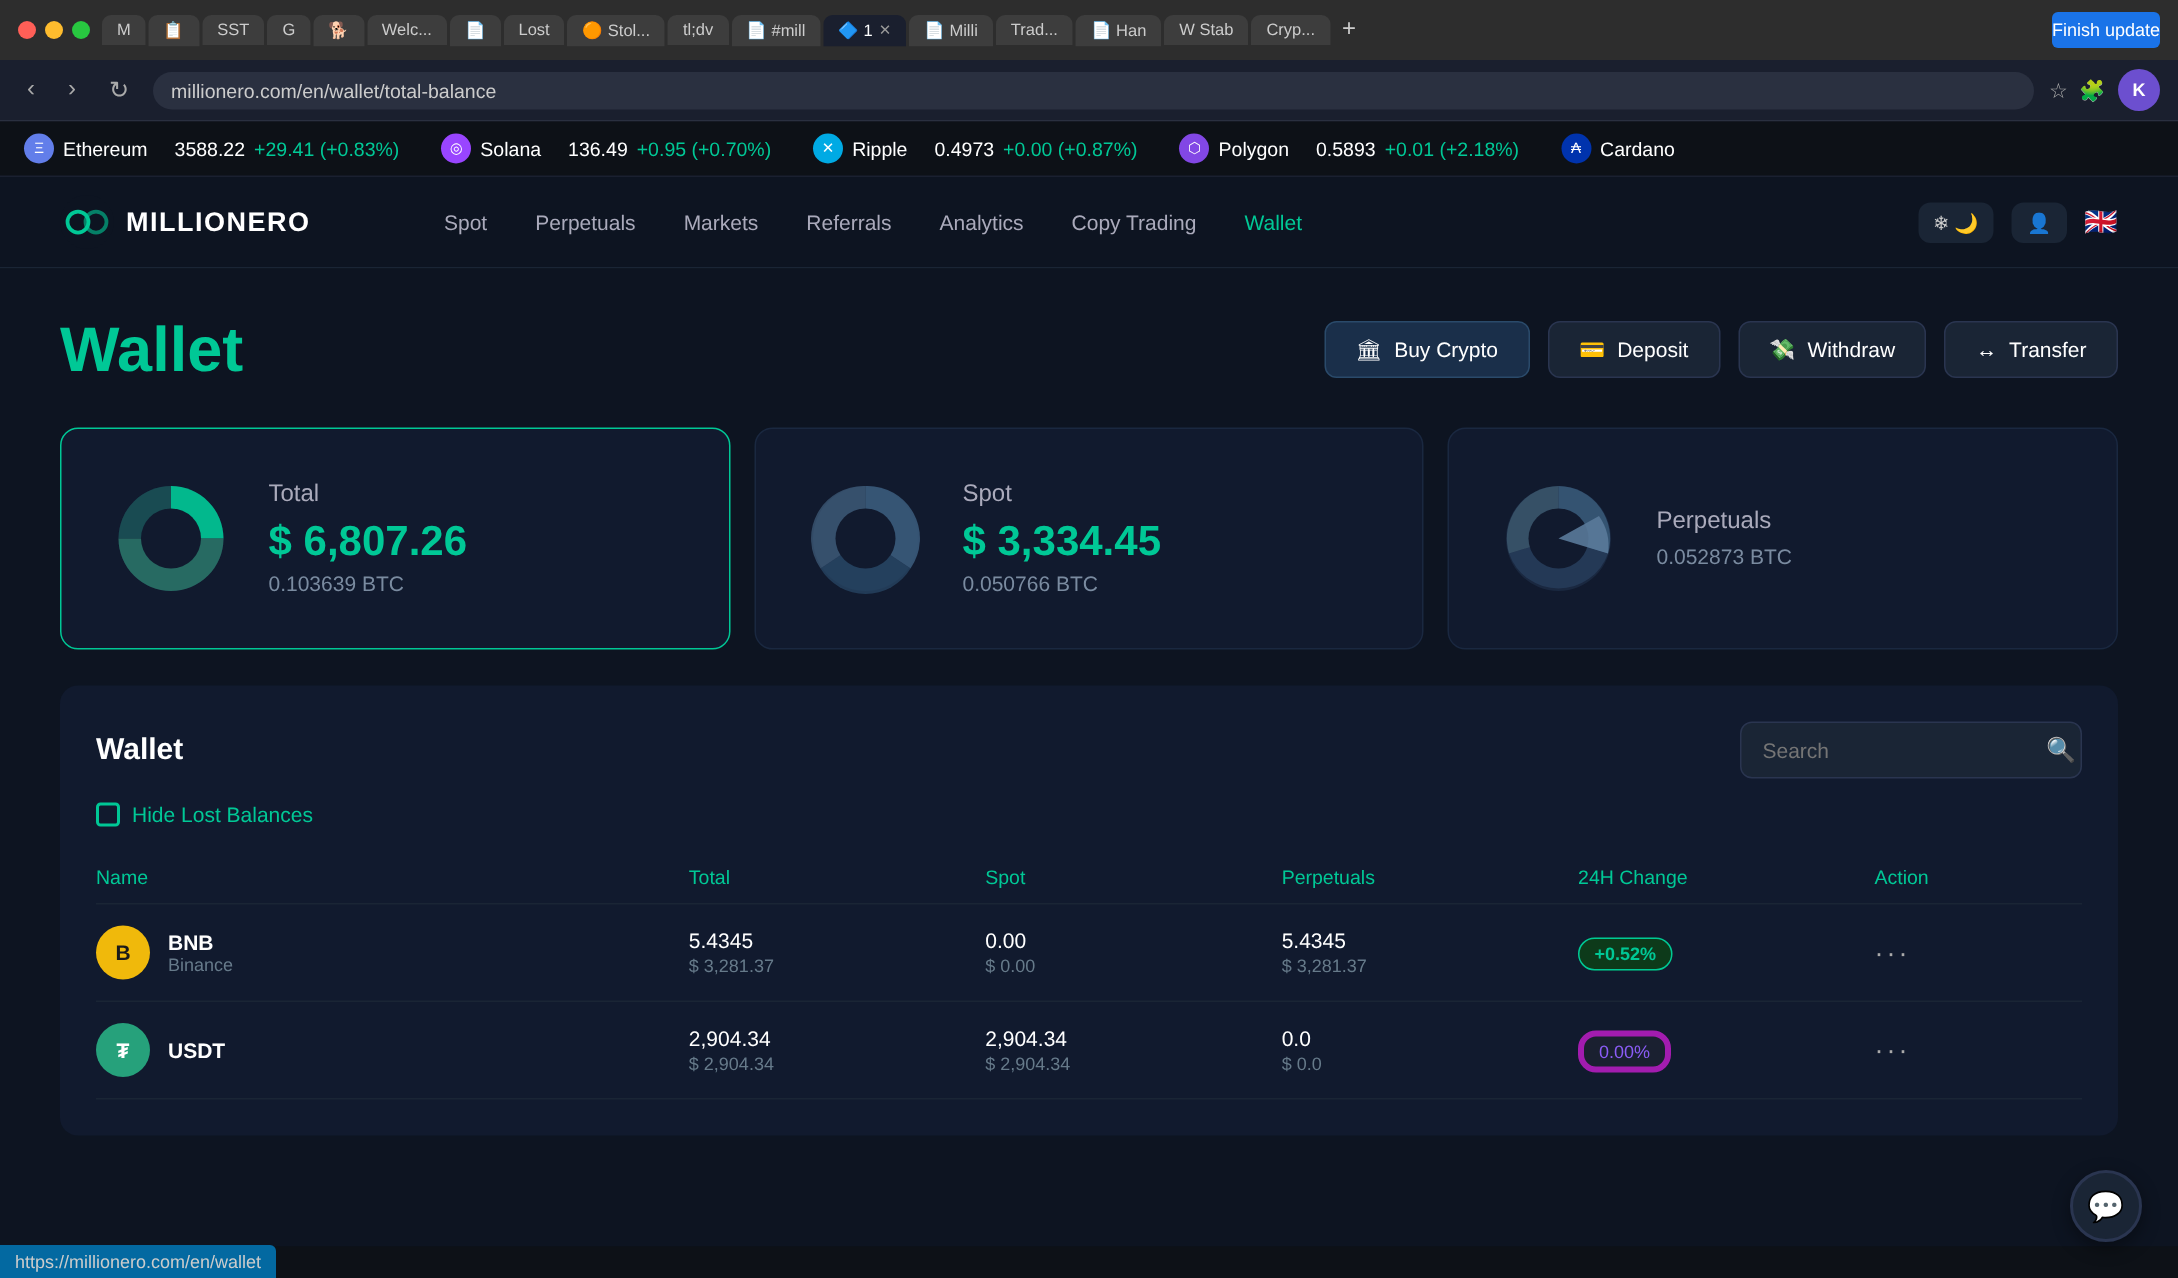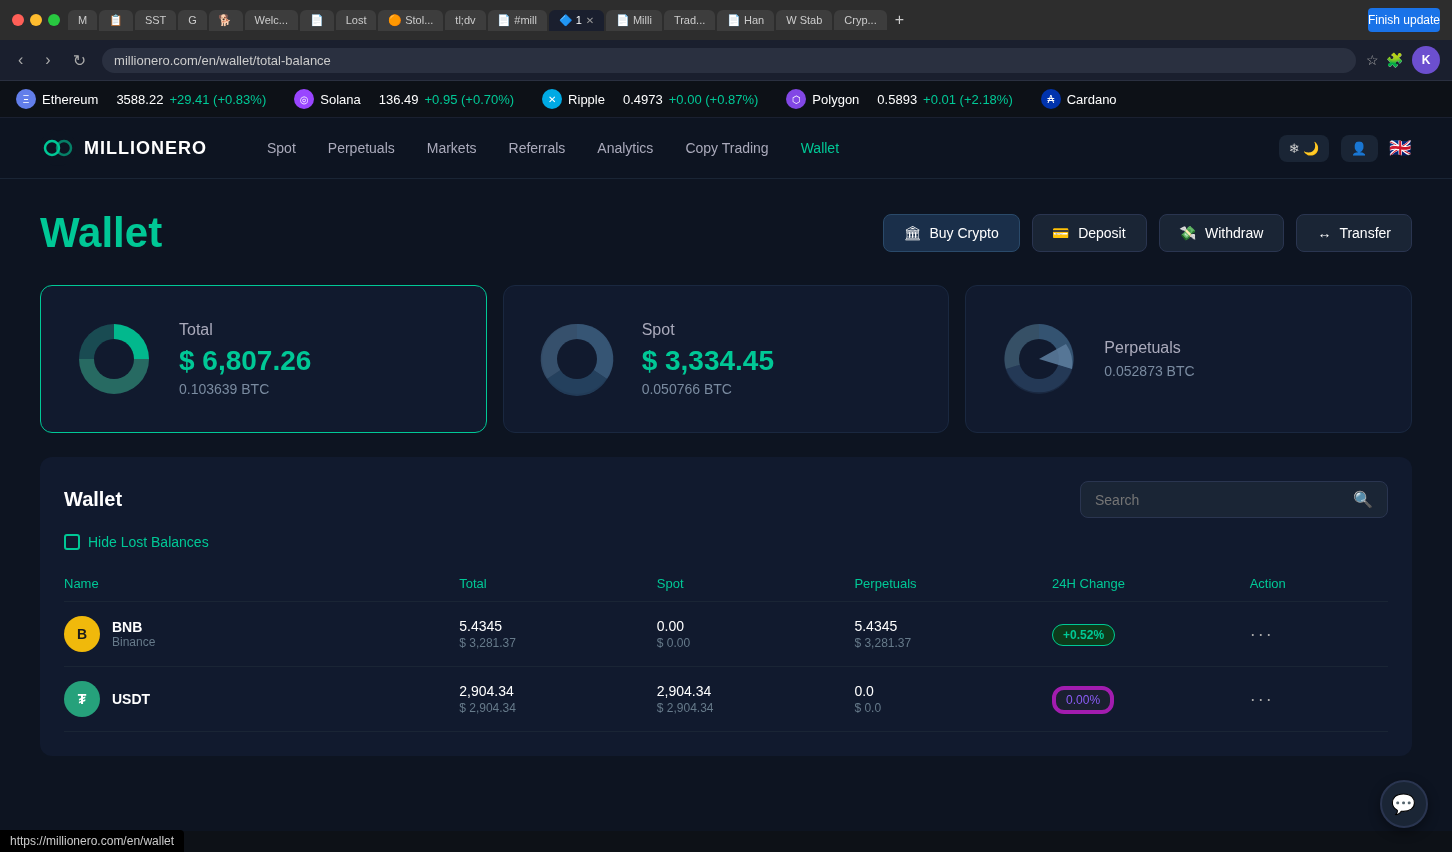--- a/index.html
+++ b/index.html
@@ -28,21 +28,21 @@
     
     .ticker-bar { background: #0d1117; border-bottom: 1px solid #1a2030; padding: 8px 16px; display: flex; gap: 28px; overflow: hidden; white-space: nowrap; }
     .ticker-item { display: flex; align-items: center; gap: 6px; font-size: 13px; }
     .ticker-icon { width: 20px; height: 20px; border-radius: 50%; display: flex; align-items: center; justify-content: center; font-size: 10px; }
     .ticker-name { color: #fff; font-weight: 500; }
     .ticker-price { color: #fff; margin-left: 12px; }
     .ticker-change { color: #00c896; }
 
     
     .navbar { background: #0d1421; padding: 12px 40px; display: flex; align-items: center; gap: 0; border-bottom: 1px solid #1a2535; }
-    .logo { display: flex; align-items: center; gap: 8px; margin-right: 60px; }
+    .logo { display: flex; align-items: center; gap: 8px; margin-right: 89px; }
     .logo-text { font-size: 18px; font-weight: 700; color: #fff; letter-spacing: 1px; }
     .nav-links { display: flex; gap: 32px; flex: 1; }
     .nav-link { color: #aab; font-size: 14px; cursor: pointer; text-decoration: none; }
     .nav-link.active { color: #00c896; }
     .nav-actions { display: flex; gap: 12px; align-items: center; }
     .nav-icon-btn { background: #1a2535; border: none; color: #ccc; border-radius: 8px; padding: 6px 10px; cursor: pointer; display: flex; align-items: center; gap: 4px; font-size: 13px; }
     .flag { font-size: 18px; }
 
     
     .main { background: #0d1421; min-height: calc(100vh - 200px); padding: 30px 40px; }
@@ -59,21 +59,21 @@
     .pie-chart { width: 90px; height: 90px; flex-shrink: 0; }
     .card-info { flex: 1; }
     .card-label { font-size: 16px; color: #aab; margin-bottom: 6px; }
     .card-usd { font-size: 28px; font-weight: 700; color: #00c896; }
     .card-btc { font-size: 14px; color: #7a8ba0; margin-top: 4px; }
 
     
     .wallet-section { background: #111a2e; border-radius: 12px; padding: 24px; }
     .wallet-section-header { display: flex; align-items: center; justify-content: space-between; margin-bottom: 16px; }
     .wallet-section-title { font-size: 20px; font-weight: 600; color: #fff; }
-    .search-box { display: flex; align-items: center; background: #1a2535; border: 1px solid #2a3550; border-radius: 8px; padding: 8px 14px; gap: 8px; width: 308px; }
+    .search-box { display: flex; align-items: center; background: #1a2535; border: 1px solid #2a3550; border-radius: 8px; padding: 8px 14px; gap: 8px; width: 228px; }
     .search-input { background: none; border: none; color: #ccc; font-size: 14px; outline: none; flex: 1; }
     .search-icon-svg { color: #667; font-size: 16px; }
 
     .hide-balances { display: flex; align-items: center; gap: 8px; color: #00c896; font-size: 14px; cursor: pointer; margin-bottom: 16px; }
     .checkbox { width: 16px; height: 16px; border: 2px solid #00c896; border-radius: 3px; display: inline-flex; align-items: center; justify-content: center; }
 
     .table-header { display: grid; grid-template-columns: 2fr 1fr 1fr 1fr 1fr 0.7fr; padding: 10px 0; border-bottom: 1px solid #1a2535; color: #00c896; font-size: 13px; font-weight: 500; }
     .table-row { display: grid; grid-template-columns: 2fr 1fr 1fr 1fr 1fr 0.7fr; padding: 14px 0; border-bottom: 1px solid #1a2535; align-items: center; font-size: 14px; }
     .coin-info { display: flex; align-items: center; gap: 12px; }
     .coin-icon { width: 36px; height: 36px; border-radius: 50%; display: flex; align-items: center; justify-content: center; font-size: 14px; font-weight: 700; }
@@ -83,21 +83,21 @@
     .amount-primary { font-size: 14px; font-weight: 500; }
     .amount-secondary { color: #667a8a; font-size: 12px; margin-top: 2px; }
     .badge-green { background: #0d3a1a; color: #00c896; border: 1px solid #00c896; padding: 3px 10px; border-radius: 12px; font-size: 12px; font-weight: 600; }
     .badge-neutral { background: #1a2030; color: #8b5cf6; border: 4px solid #a21caf; padding: 3px 10px; border-radius: 12px; font-size: 12px; }
     .more-btn { background: none; border: none; color: #aaa; font-size: 18px; cursor: pointer; letter-spacing: 2px; }
 
     
     .chat-btn { position: fixed; bottom: 24px; right: 24px; background: #1a2535; border: 2px solid #2a3550; border-radius: 50%; width: 48px; height: 48px; display: flex; align-items: center; justify-content: center; color: #aaa; font-size: 20px; cursor: pointer; box-shadow: 0 4px 12px rgba(0,0,0,0.4); }
 
     
-    .url-tooltip { position: fixed; bottom: 0; left: 0; background: #000000; color: #ccc; font-size: 12px; padding: 4px 10px; border-radius: 0 4px 0 0; }
+    .url-tooltip { position: fixed; bottom: 0; left: 0; background: #0369a1; color: #ccc; font-size: 12px; padding: 4px 10px; border-radius: 0 4px 0 0; }
   </style>
 </head>
 <body>
 
 <div class="browser-chrome">
   <div class="traffic-lights">
     <div class="tl tl-red"></div>
     <div class="tl tl-yellow"></div>
     <div class="tl tl-green"></div>
   </div>

